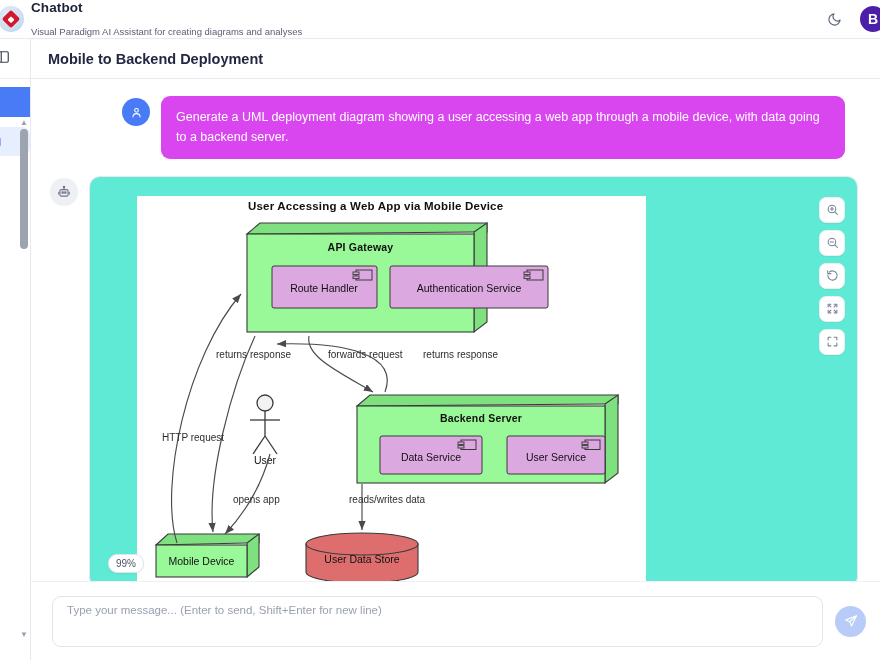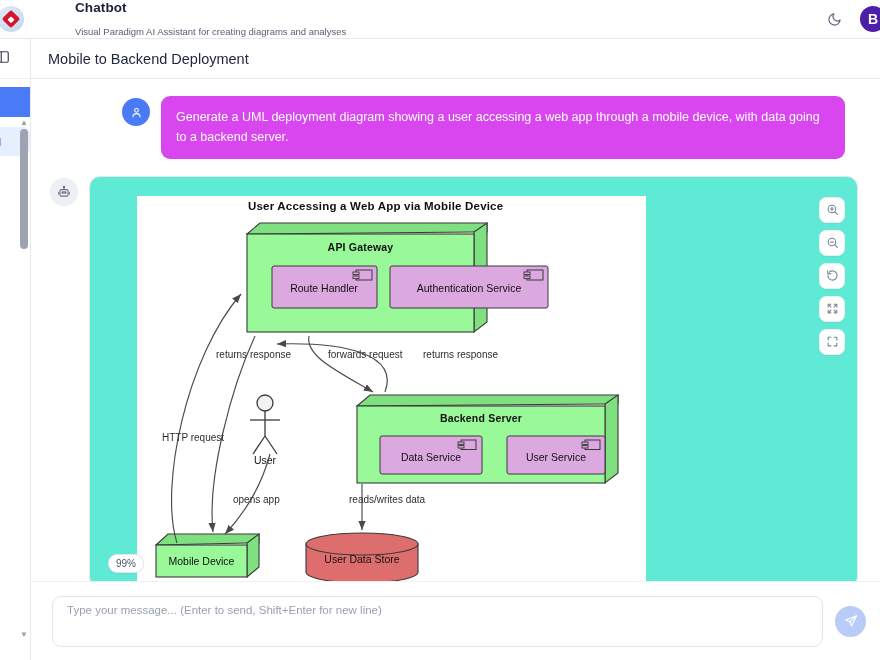--- a/index.html
+++ b/index.html
@@ -10,21 +10,21 @@
     background: #ffffff;
     color: #2b2f42;
   }
   .app { position: relative; width: 880px; height: 660px; }
 
   
   .topbar {
     position: absolute; top: 0; left: 0; width: 880px; height: 39px;
     background: #ffffff;
     border-bottom: 1px solid #e8e9ef;
-    display: flex; align-items: center; gap: 44px;
+    display: flex; align-items: center;
   }
   .logo-wrap {
     width: 30px; height: 39px; display: flex; align-items: center; justify-content: center;
     margin-left: -4px;
   }
   .logo {
     width: 26px; height: 26px; border-radius: 50%;
     background: radial-gradient(circle at 35% 30%, #dfeaf6 0%, #cfe0f2 55%, #b9d2ea 100%);
     position: relative; overflow: hidden;
   }
@@ -105,21 +105,21 @@
     position: absolute; left: 20px; top: 592px; width: 8px;
     color: #9aa0ae; font-size: 8px; text-align: center;
   }
 
   
   .chat-header {
     position: absolute; top: 39px; left: 31px; width: 849px; height: 40px;
     background: #ffffff; border-bottom: 1px solid #e8e9ef;
     display: flex; align-items: center; padding-left: 17px;
   }
-  .chat-title { font-size: 14.5px; font-weight: 400; color: #232741; }
+  .chat-title { font-size: 14.5px; font-weight: 700; color: #232741; }
 
   
   .msgarea {
     position: absolute; top: 79px; left: 31px; width: 849px; height: 502px;
     background: #ffffff; overflow: hidden;
   }
 
   .user-row { display: flex; align-items: flex-start; padding: 17px 22px 0 91px; }
   .user-avatar {
     width: 28px; height: 28px; border-radius: 50%;

